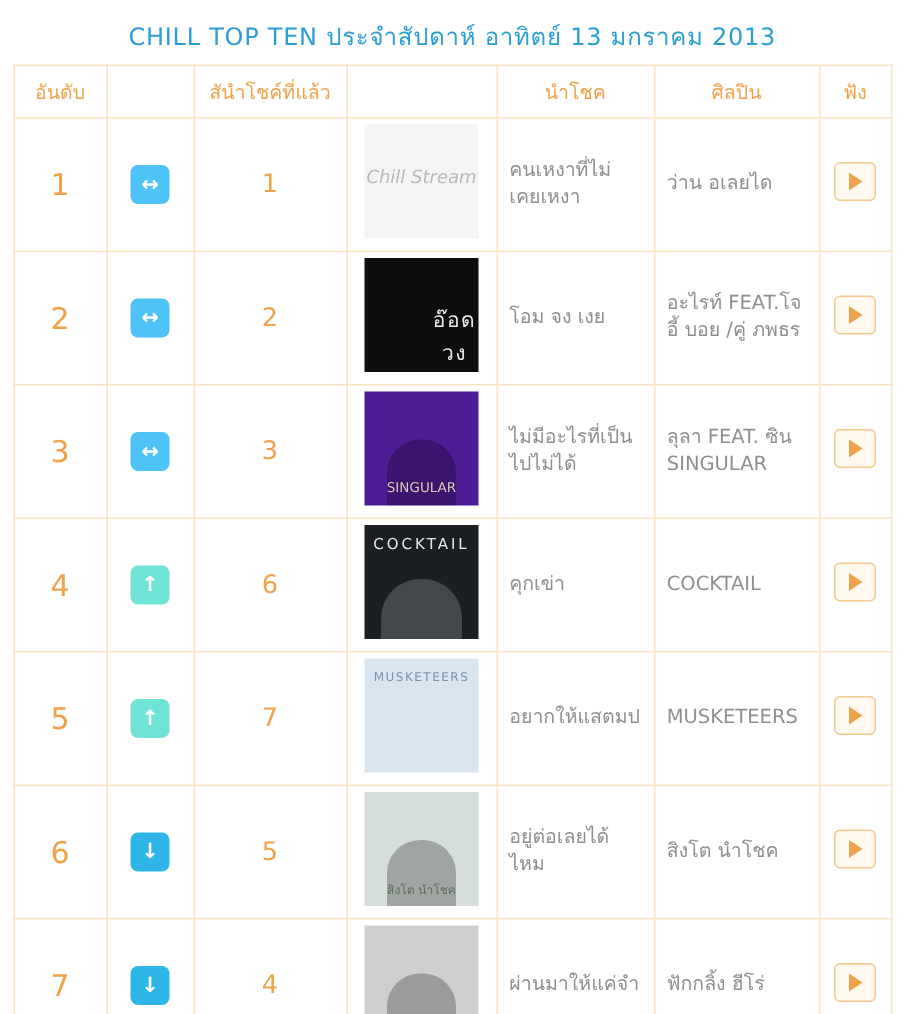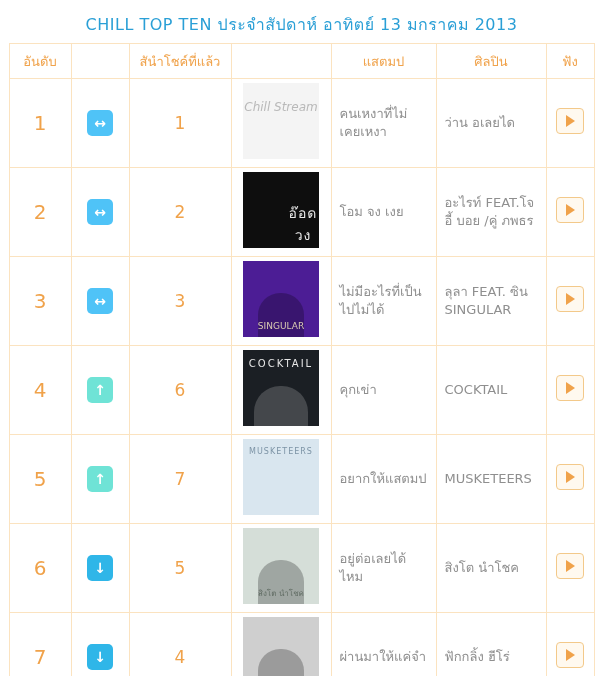--- a/index.html
+++ b/index.html
@@ -129,21 +129,21 @@
   }
   .thumb .lbl {
     position: absolute;
     left: 0; right: 0;
     text-align: center;
     color: #fff;
     font-size: 10px;
     font-family: "DejaVu Sans", "Liberation Sans", sans-serif;
   }
   .t1 { background: #f4f4f4; }
-  .t1 .lbl { top: 17px; color: #b9b9b9; font-size: 12px; font-style: italic; }
+  .t1 .lbl { top: 28px; color: #b9b9b9; font-size: 12px; font-style: italic; }
   .t2 { background: #0e0e0e; }
   .t2 .lbl { top: 30px; color: #e9e9e9; font-size: 14px; letter-spacing: 1px; margin-left: 44px; }
   .t3 { background: #4c1d95; }
   .t3 .lbl { bottom: 6px; color: #d8c9b2; font-size: 9px; }
   .t4 { background: #1b1f24; }
   .t4 .lbl { top: 8px; color: #e7e7e7; font-size: 10px; letter-spacing: 2px; }
   .t5 { background: #d9e6ef; }
   .t5 .lbl { top: 8px; color: #7d94a6; font-size: 8px; letter-spacing: 1px; }
   .t6 { background: #d5ded8; }
   .t6 .lbl { bottom: 4px; color: #5f6b62; font-size: 8px; }
@@ -185,21 +185,21 @@
       <col class="col-song">
         <col class="col-artist">
         <col class="col-listen">
     </colgroup>
     <thead>
       <tr>
         <th>อันดับ</th>
         <th></th>
         <th>สันำโชค์ที่แล้ว</th>
         <th></th>
-        <th>แสตมป</th>
+        <th>นำโชค</th>
         <th>ศิลปิน</th>
         <th>ฟัง</th>
       </tr>
     </thead>
     <tbody>
 
       <tr>
         <td class="rank">1</td>
         <td class="movement">
           <span class="mv mv-same"><span class="glyph">↔</span></span>

